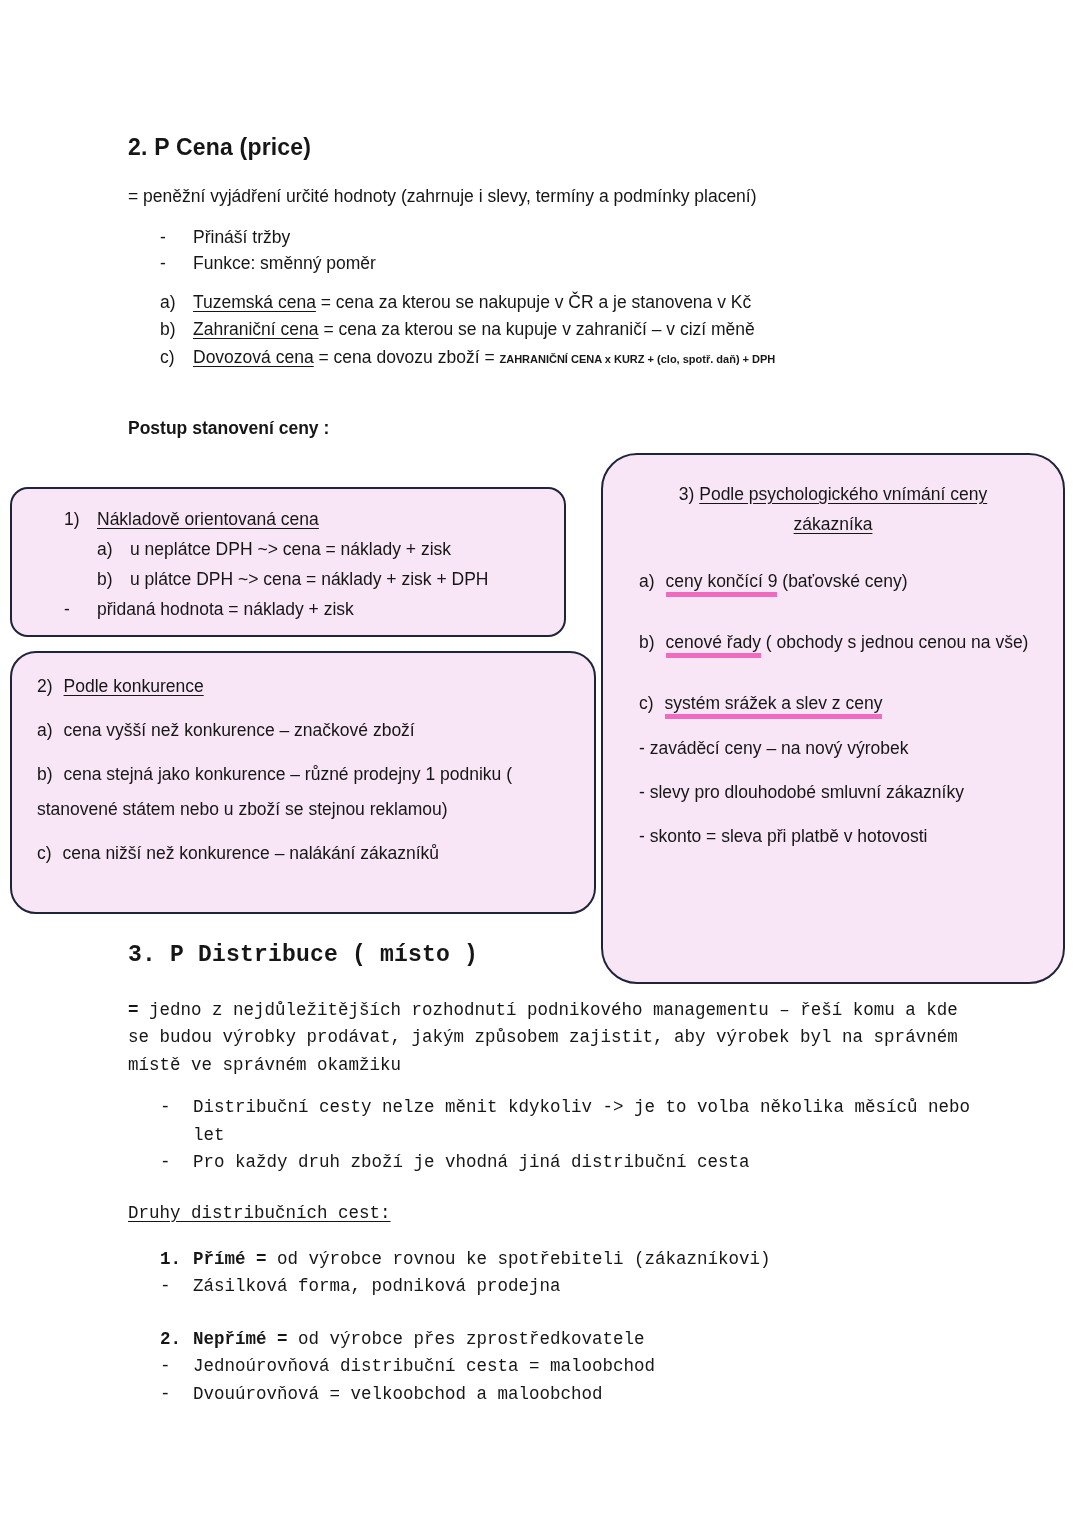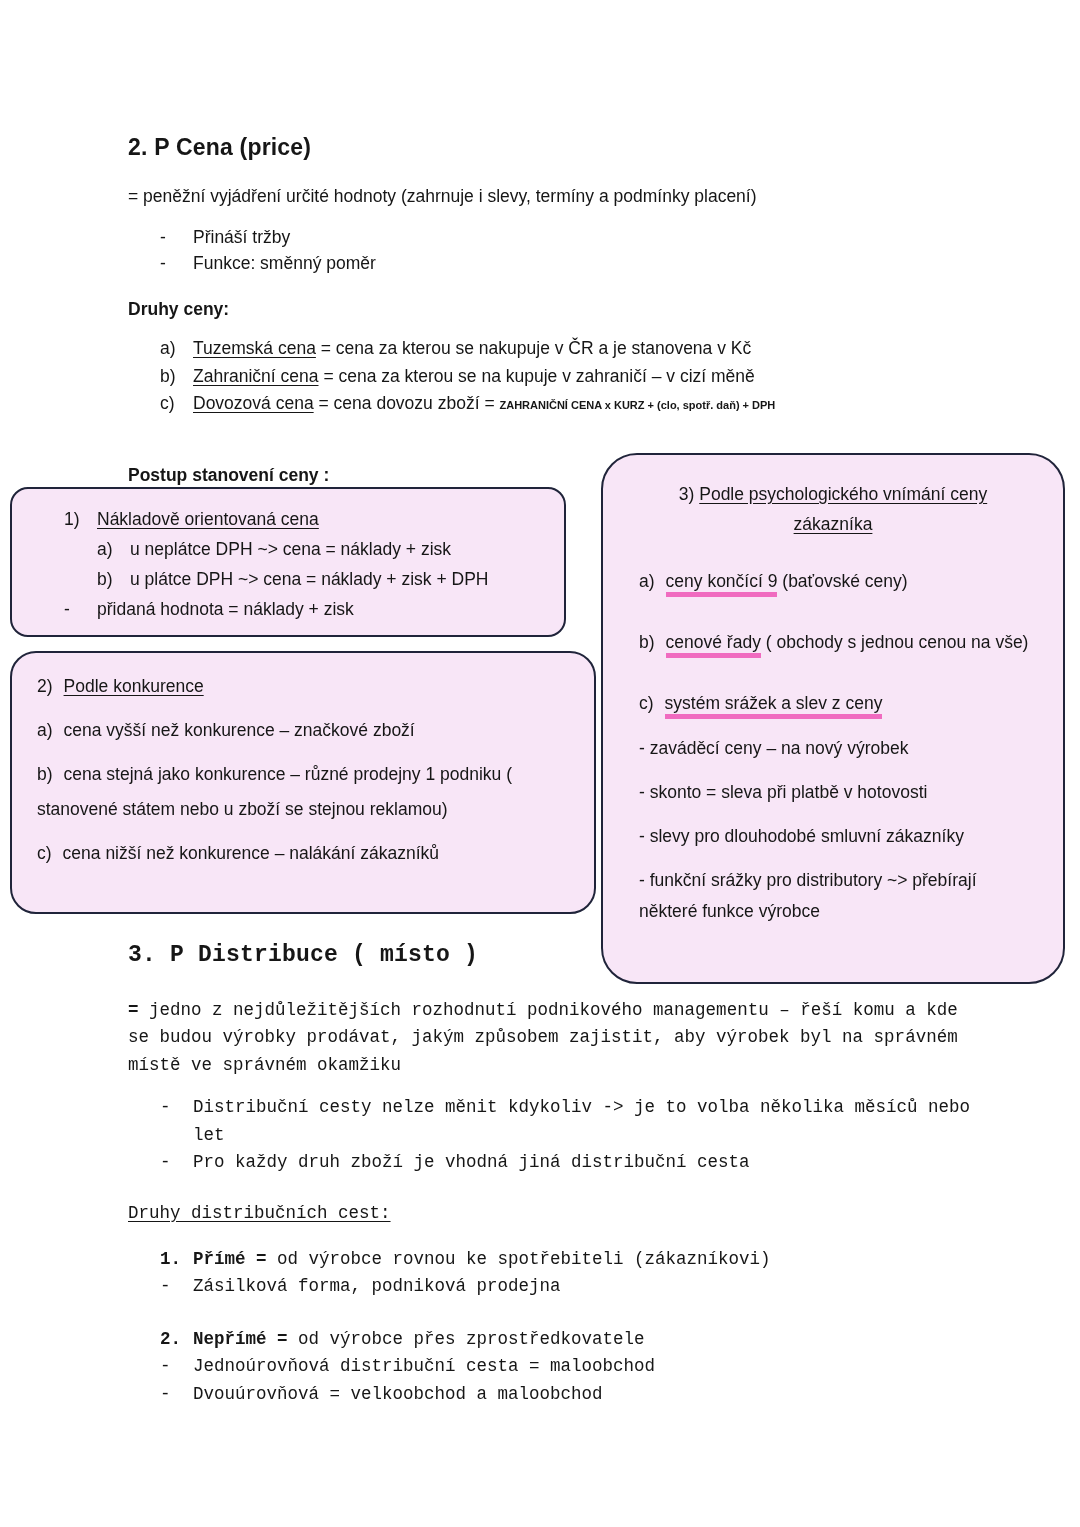--- a/index.html
+++ b/index.html
@@ -74,21 +74,20 @@
       <p class="row">
           <span class="lbl">-</span>
           <span>Přináší tržby</span>
         </p>
       <p class="row">
           <span class="lbl">-</span>
           <span>Funkce: směnný poměr</span>
         </p>
     </div>
 
-    <p class="types-heading bold">Druhy ceny:</p>
 
     <div class="types-list ml32">
       <p class="row">
         <span class="lbl">a)</span>
         <span><span class="und">Tuzemská cena</span> <span>= cena za kterou se nakupuje v ČR a je stanovena v Kč</span></span>
       </p>
       <p class="row">
         <span class="lbl">b)</span>
         <span><span class="und">Zahraniční cena</span> <span>= cena za kterou se na kupuje v zahraničí – v cizí měně</span></span>
       </p>
@@ -151,23 +150,22 @@
       </p>
       <p class="pitem">
         <span class="lbl-i">b)</span><span class="hl">cenové řady</span> <span>( obchody s jednou cenou na vše)</span>
       </p>
       <p class="pitem">
         <span class="lbl-i">c)</span><span class="hl">systém srážek a slev z ceny</span>
       </p>
 
       <div class="notes">
         <p class="note">- zaváděcí ceny – na nový výrobek</p>
+        <p class="note">- slevy pro dlouhodobé smluvní zákazníky</p>
         <p class="note">- skonto = sleva při platbě v hotovosti</p>
-        <p class="note">- slevy pro dlouhodobé smluvní zákazníky</p>
-        <p class="note">- funkční srážky pro distributory ~&gt; přebírají některé funkce výrobce</p>
       </div>
     </div>
   </div>
 
   <section class="abs t" style="left:128px;top:938px;width:852px;font-family:Liberation Mono, monospace;">
     <h2 class="sec-title">3. P Distribuce ( místo )</h2>
 
     <p class="dist-def">
       <span class="bold">=</span> <span>jedno z nejdůležitějších rozhodnutí podnikového managementu – řeší komu a kde se budou výrobky prodávat, jakým způsobem zajistit, aby výrobek byl na správném místě ve správném okamžiku</span>
     </p>

